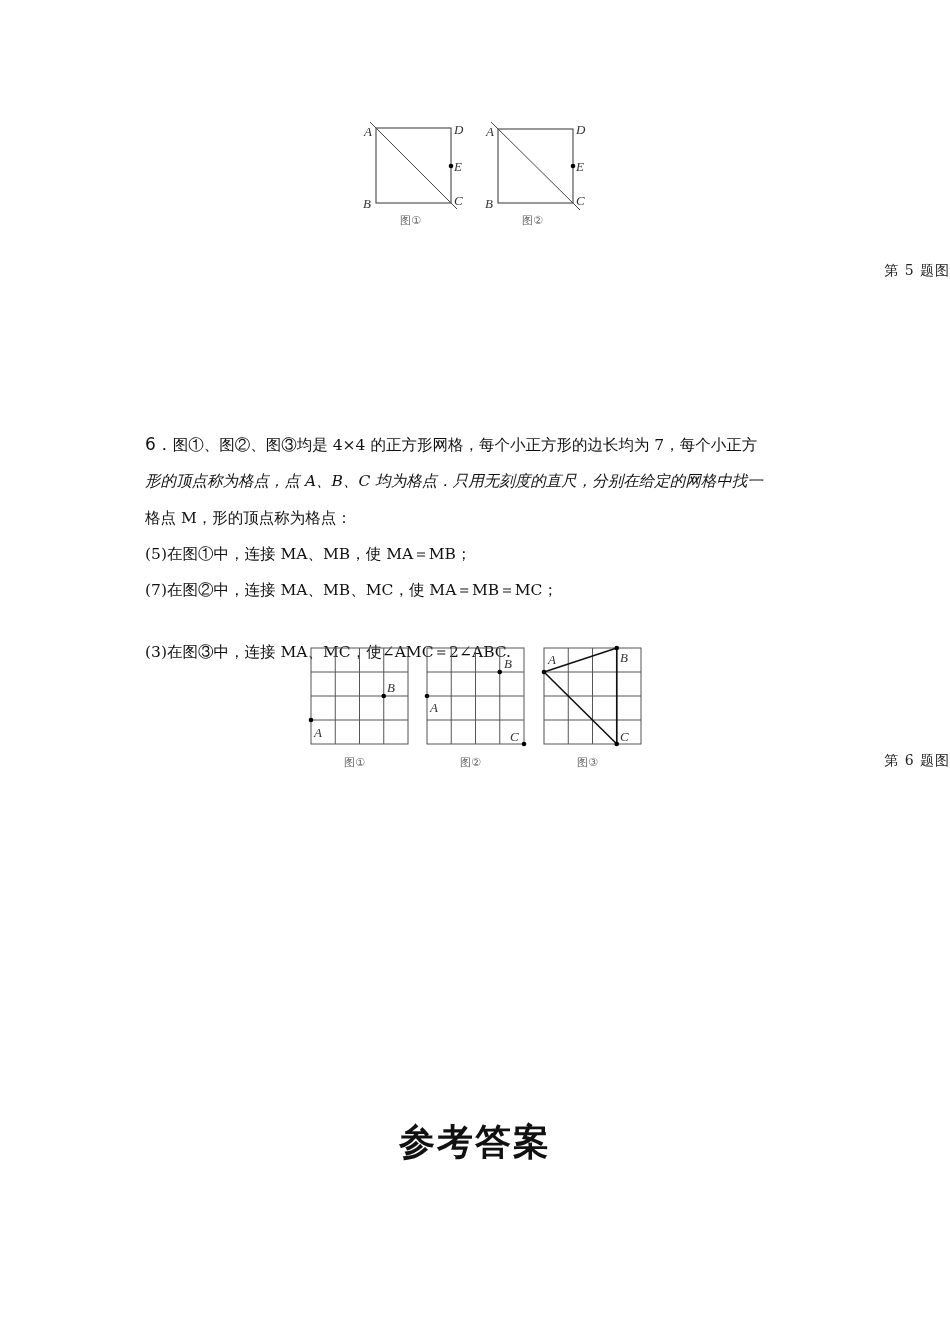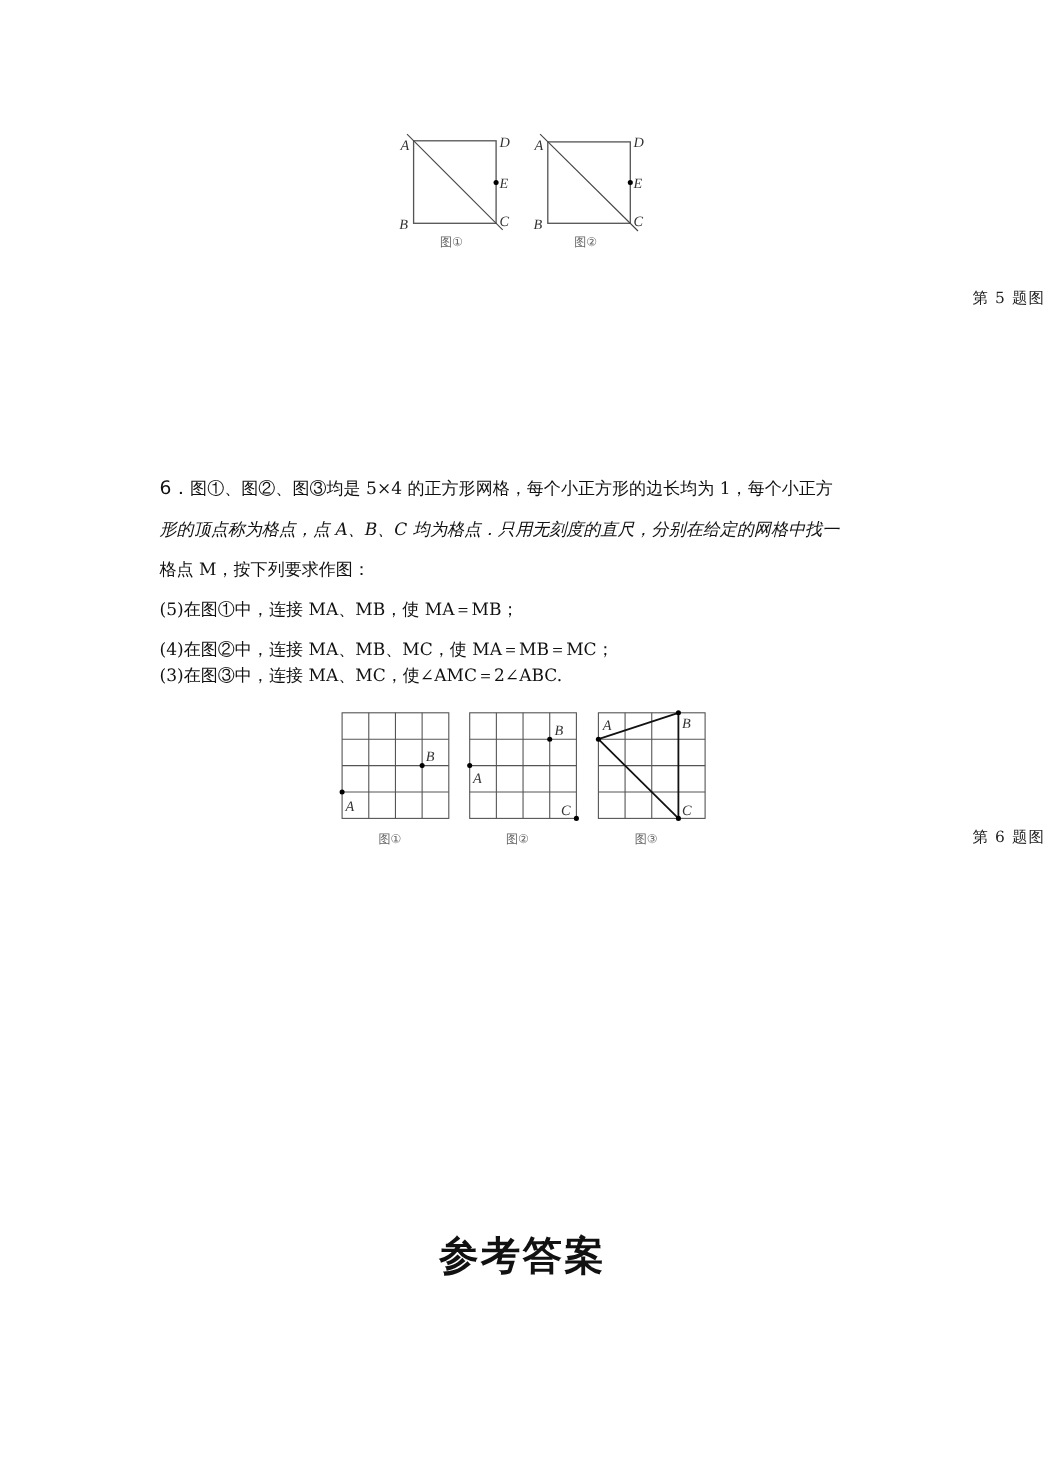--- a/index.html
+++ b/index.html
@@ -39,27 +39,27 @@
   <text class="fig-label" x="576" y="134">D</text>
   <text class="fig-label" x="576" y="171">E</text>
   <text class="fig-label" x="576" y="205">C</text>
   <text class="fig-label" x="485" y="208">B</text>
   <text class="fig-cap" x="522" y="224">图②</text>
 </svg>
 
 <div class="abs caption" style="top:262px;">第 5 题图</div>
 
 <div class="abs para" style="top:434px;">
-  <span class="qnum">6．</span><span>图①、图②、图③均是 5×4 的正方形网格，每个小正方形的边长均为 1，每个小正方</span>
+  <span class="qnum">6．</span><span>图①、图②、图③均是 4×4 的正方形网格，每个小正方形的边长均为 7，每个小正方</span>
 </div>
 <div class="abs para" style="top:471px;font-style:italic;">形的顶点称为格点，点 A、B、C 均为格点．只用无刻度的直尺，分别在给定的网格中找一</div>
-<div class="abs para" style="top:508px;">格点 M，按下列要求作图：</div>
+<div class="abs para" style="top:508px;">格点 M，形的顶点称为格点：</div>
 <div class="abs para" style="top:544px;">(5)在图①中，连接 MA、MB，使 MA＝MB；</div>
-<div class="abs para" style="top:580px;">(4)在图②中，连接 MA、MB、MC，使 MA＝MB＝MC；</div>
-<div class="abs para" style="top:604px;">(3)在图③中，连接 MA、MC，使∠AMC＝2∠ABC.</div>
+<div class="abs para" style="top:580px;">(7)在图②中，连接 MA、MB、MC，使 MA＝MB＝MC；</div>
+<div class="abs para" style="top:642px;">(3)在图③中，连接 MA、MC，使∠AMC＝2∠ABC.</div>
 
 <svg width="950" height="800" style="left:0;top:0;">
   <g stroke="#555" stroke-width="1" fill="none">
     <rect x="311" y="648" width="97" height="96"></rect>
     <line x1="335.25" y1="648" x2="335.25" y2="744"></line>
     <line x1="359.5" y1="648" x2="359.5" y2="744"></line>
     <line x1="383.75" y1="648" x2="383.75" y2="744"></line>
     <line x1="311" y1="672" x2="408" y2="672"></line>
     <line x1="311" y1="696" x2="408" y2="696"></line>
     <line x1="311" y1="720" x2="408" y2="720"></line>

